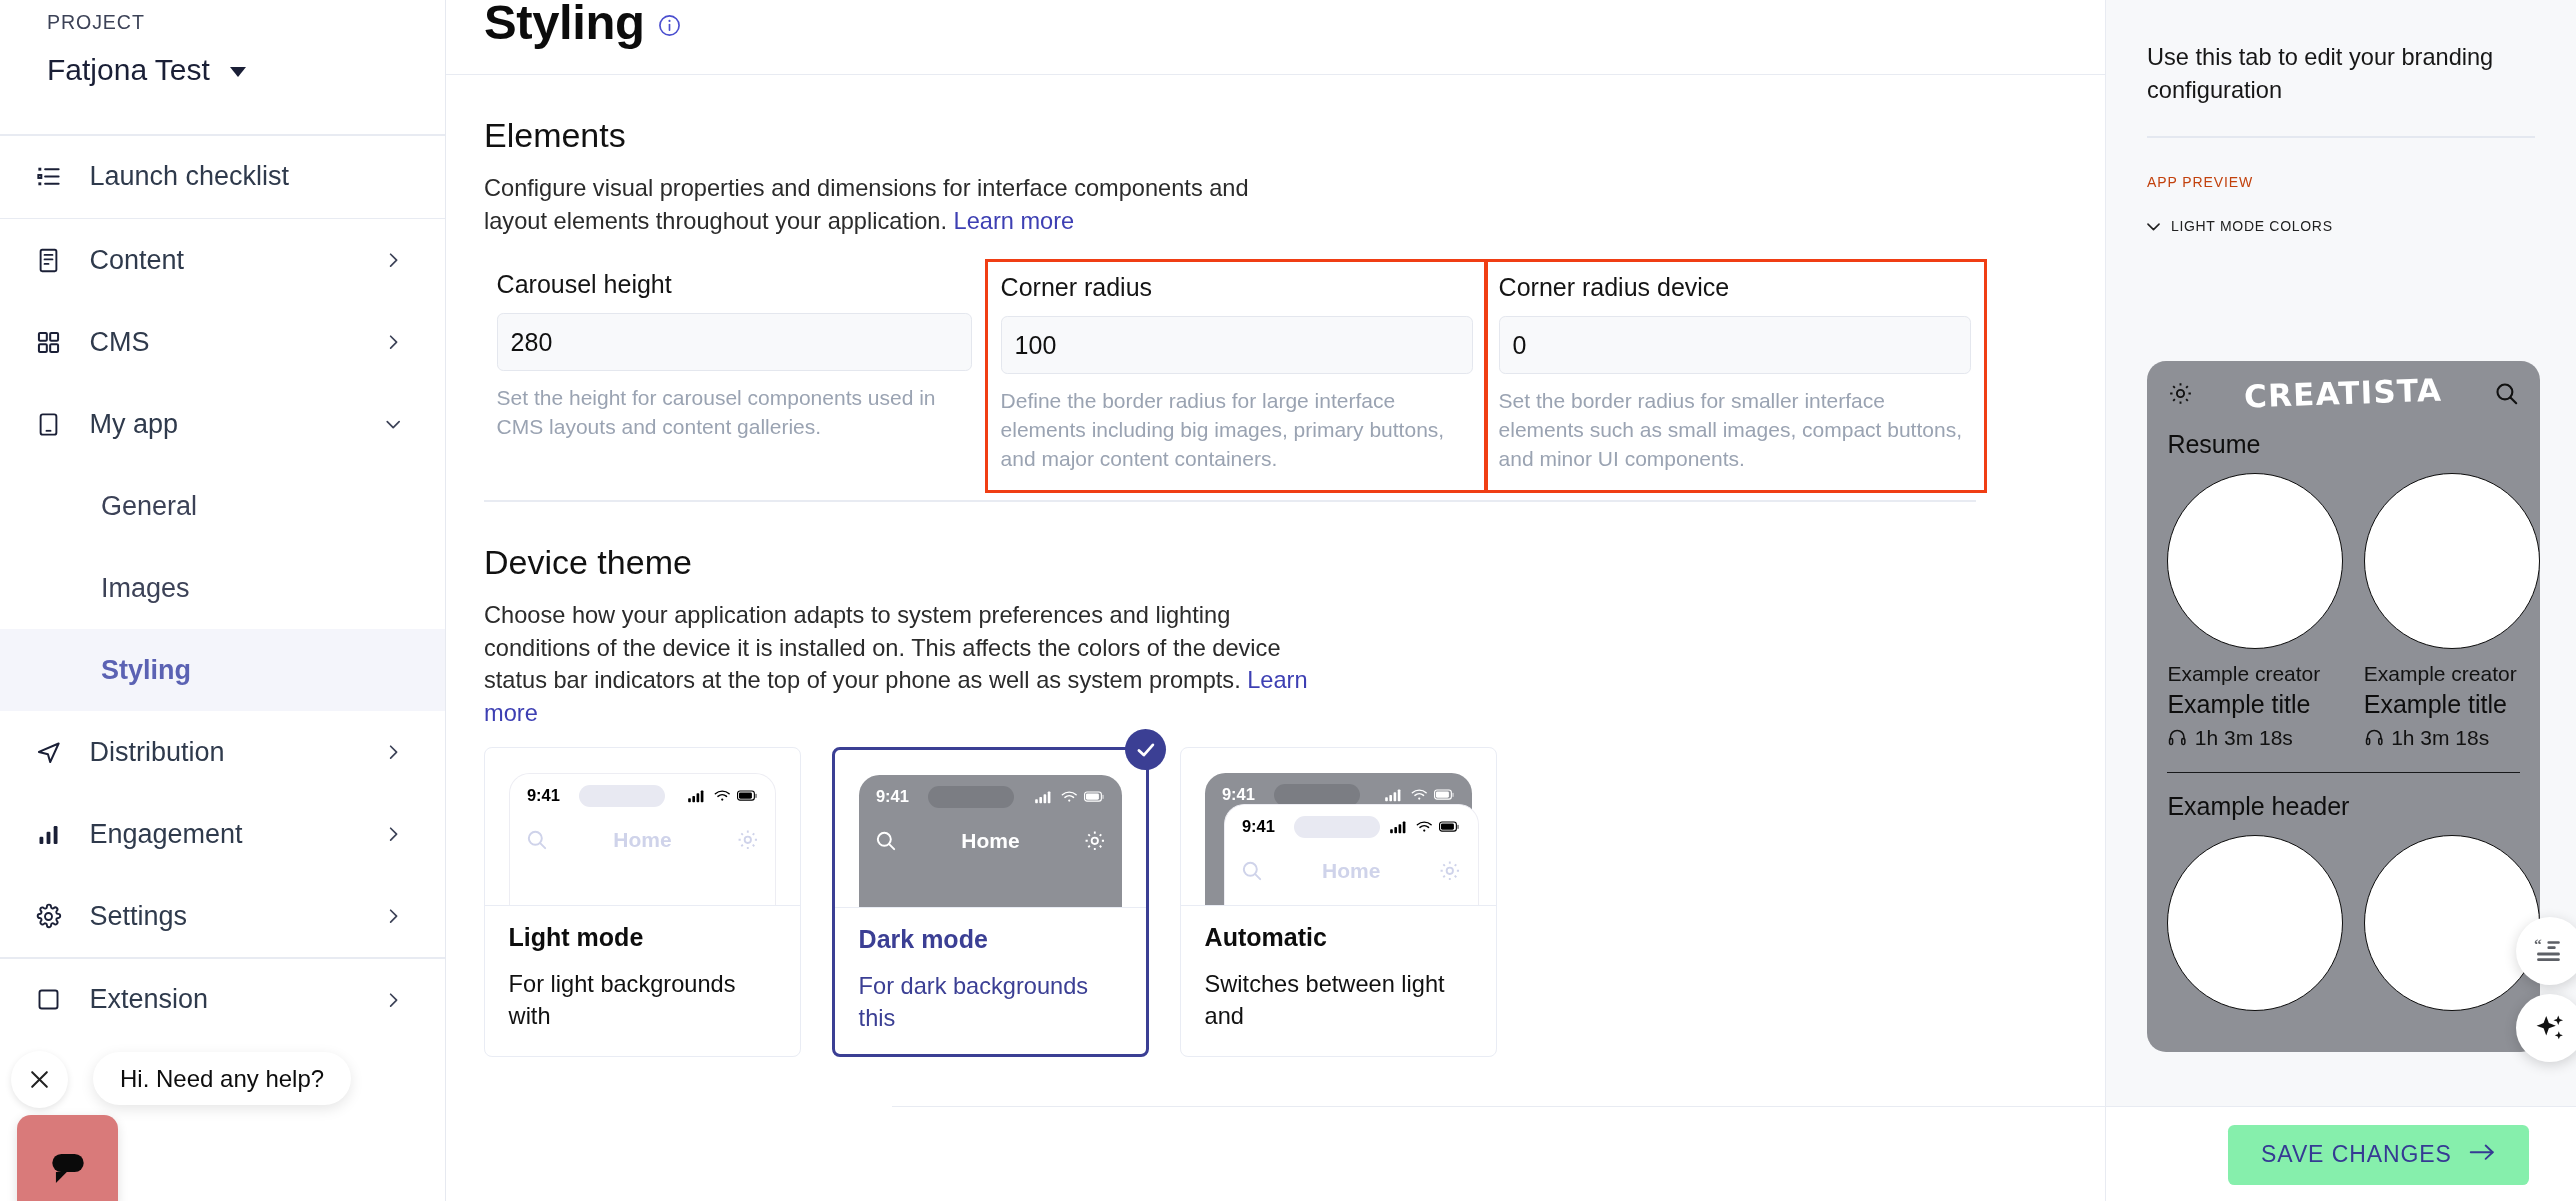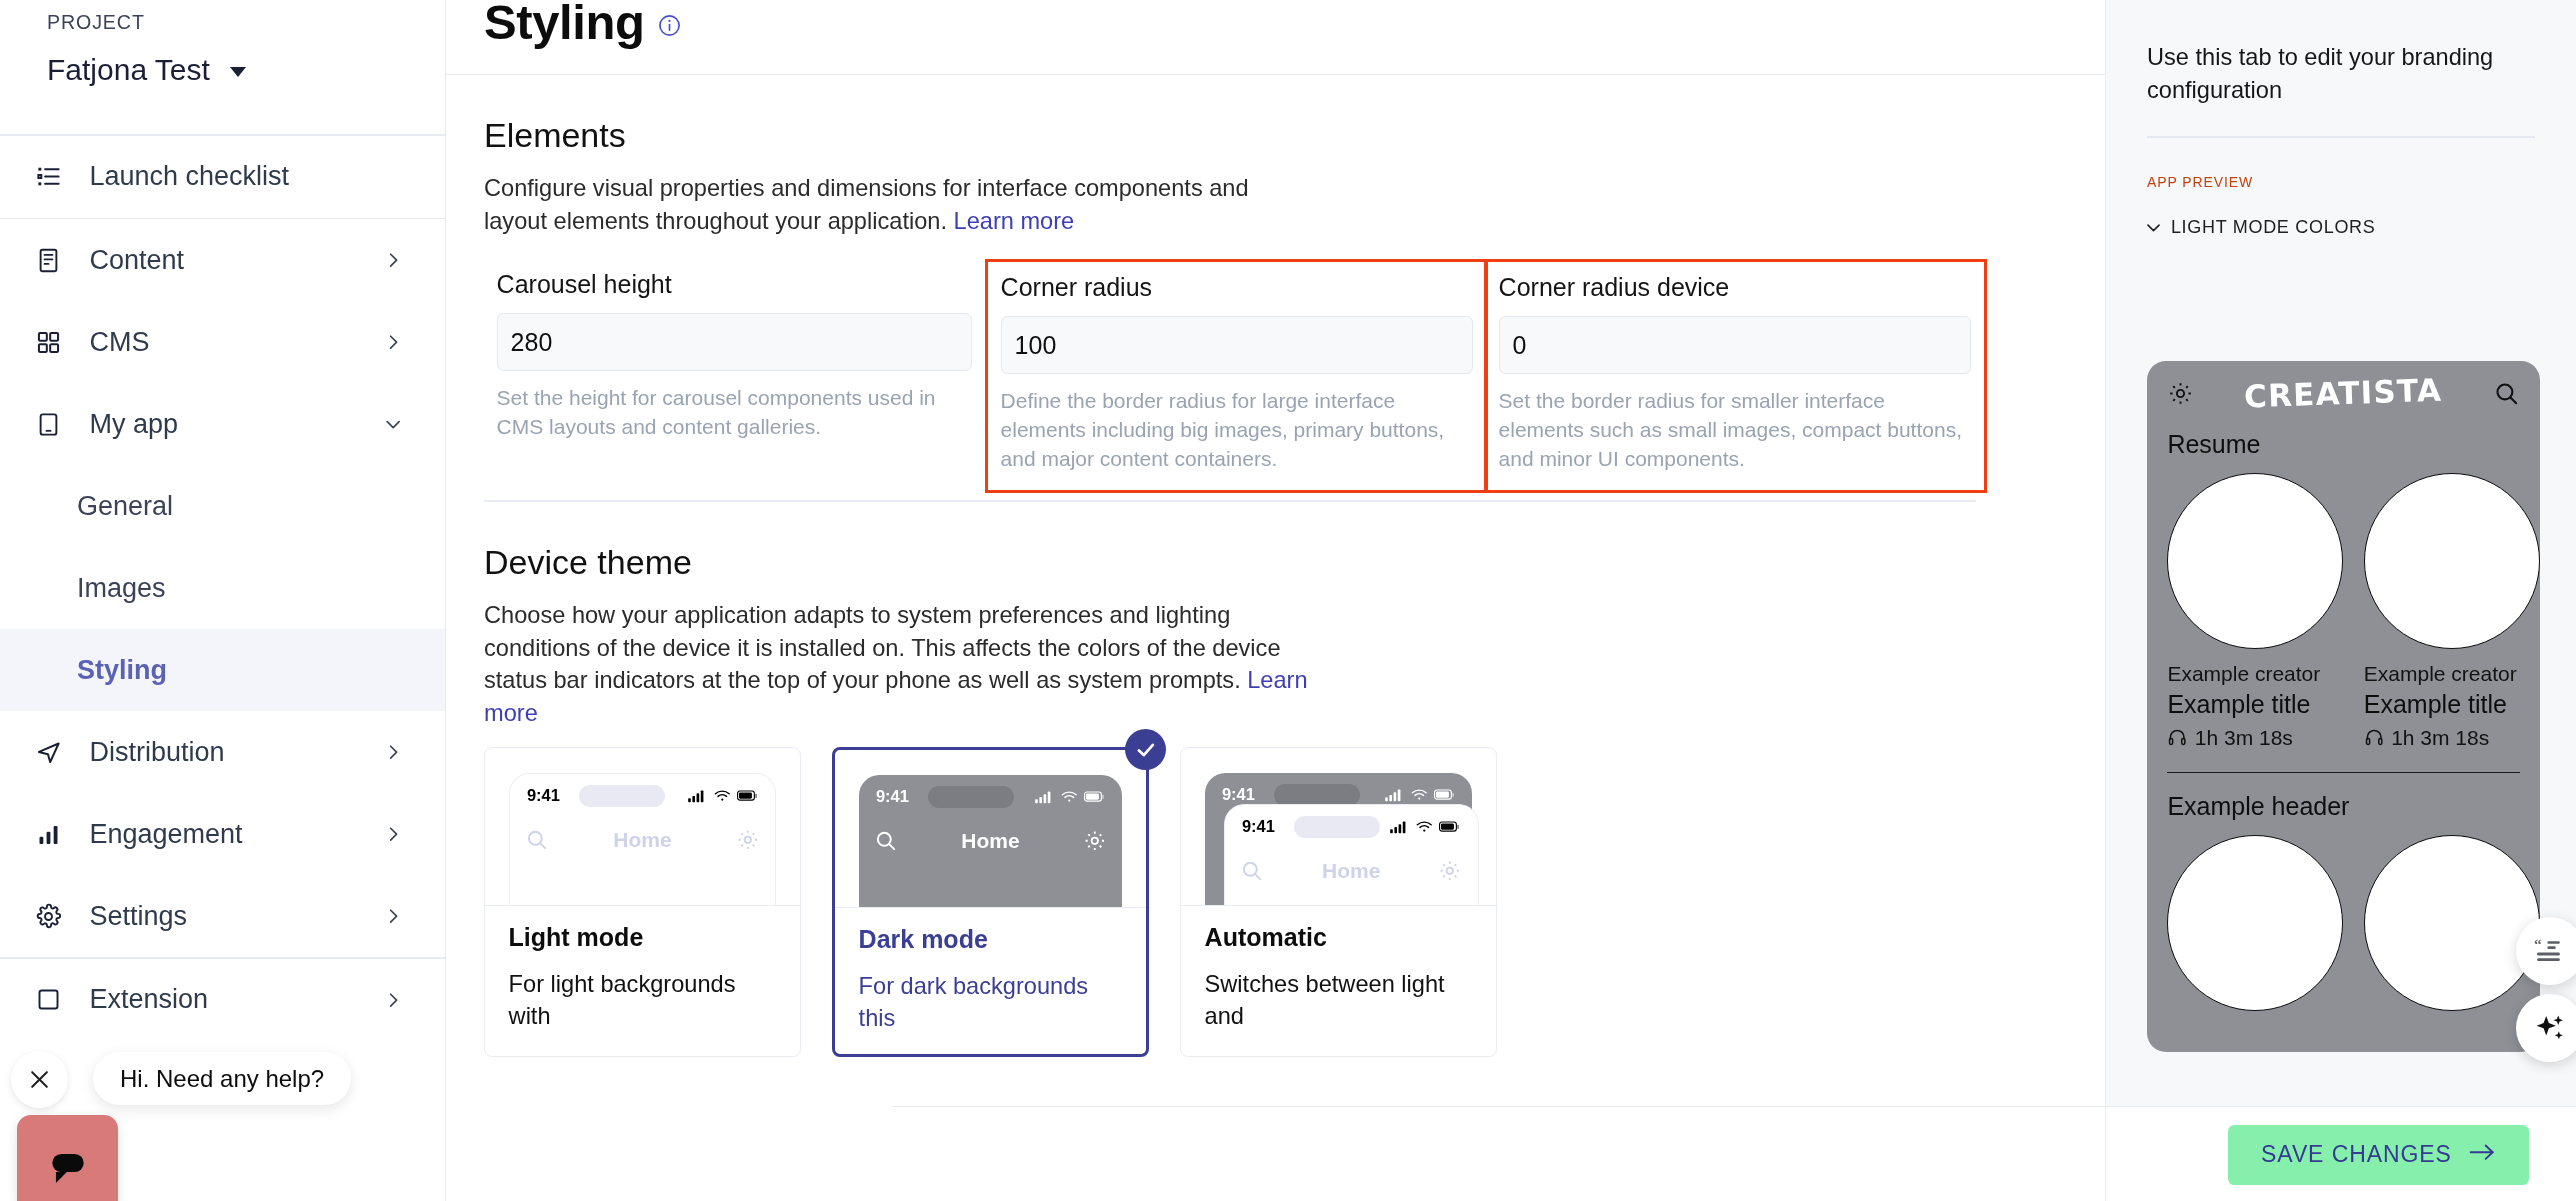--- a/index.html
+++ b/index.html
@@ -42,21 +42,21 @@
   .nav-ico {
     width: 41px; flex: 0 0 41px; display: flex; align-items: center;
     justify-content: center; color: #1a1f36;
   }
   .nav-ico svg { display: block; }
   .nav-label {
     font-size: 27px; color: #2f3a4c; margin-left: 20.4px; font-weight: 400;
     white-space: nowrap;
   }
   .nav-chevron { margin-left: auto; color: #3c4257; display: flex; }
-  .nav-sub { padding-left: 77px; }
+  .nav-sub { padding-left: 101px; }
   .nav-sub .nav-label { margin-left: 0; color: #3c4257; }
   .nav-row.active { background: #f4f5fb; }
   .nav-row.active .nav-label { color: #5b62b3; font-weight: 700; }
 
   
   .chat-close {
     position: absolute; left: 11px; top: 1051px; width: 57px; height: 57px;
     border-radius: 50%; background: #ffffff; box-shadow: 0 2.4px 7.9px rgba(0,0,0,.10);
     display: flex; align-items: center; justify-content: center; cursor: pointer;
     z-index: 40;
@@ -165,21 +165,21 @@
   }
   .rp-intro {
     padding: 41px 41px 0 41px; font-size: 23.6px; line-height: 1.38; color: #171717;
   }
   .rp-div { height: 1.6px; background: #e4e8f0; margin: 30px 41px 0 41px; }
   .rp-kicker {
     margin: 36px 0 0 41px; font-size: 14px; letter-spacing: 0.9px; color: #c2410c;
   }
   .rp-acc {
     margin: 27px 0 0 38px; display: flex; align-items: center; gap: 7.9px;
-    font-size: 18px; letter-spacing: 0.7px; color: #212121; cursor: pointer;
+    font-size: 14px; letter-spacing: 0.7px; color: #212121; cursor: pointer;
   }
   .preview-phone {
     position: absolute; left: 41px; top: 361px; width: 393px; height: 691px;
     background: #8e9096; border-radius: 19px; overflow: hidden;
   }
   .pp-top { display: flex; align-items: center; padding: 14px 20.4px 0 20.4px; }
   .pp-brand {
     flex: 1; text-align: center; color: #fff; font-size: 31px;
     font-weight: 700; letter-spacing: 1.2px; font-family: "DejaVu Sans", sans-serif;
     transform: rotate(-2deg);

